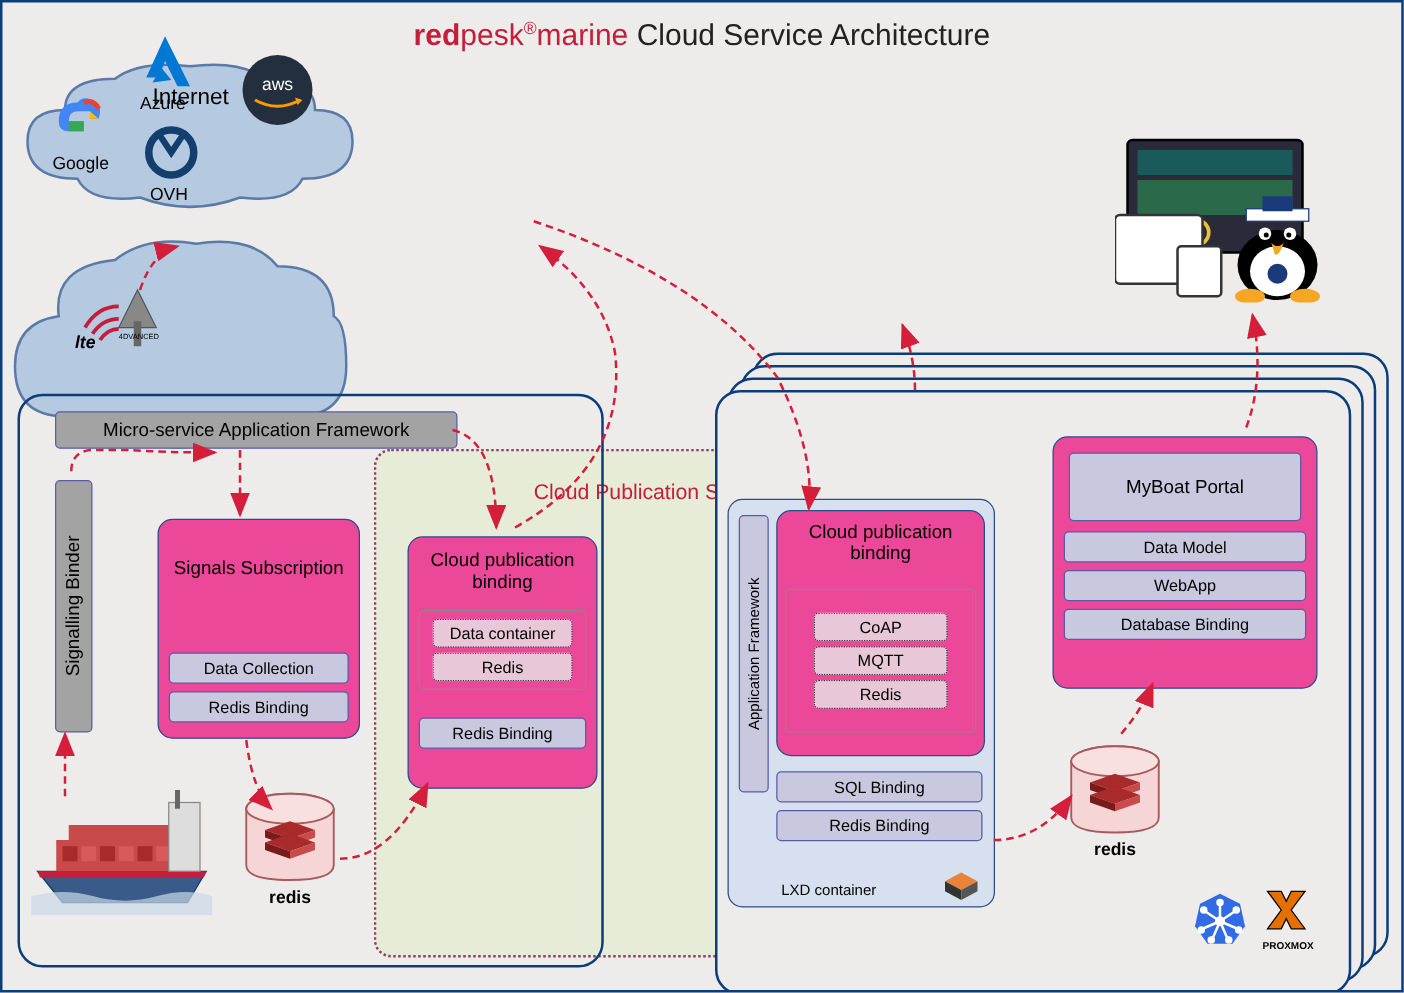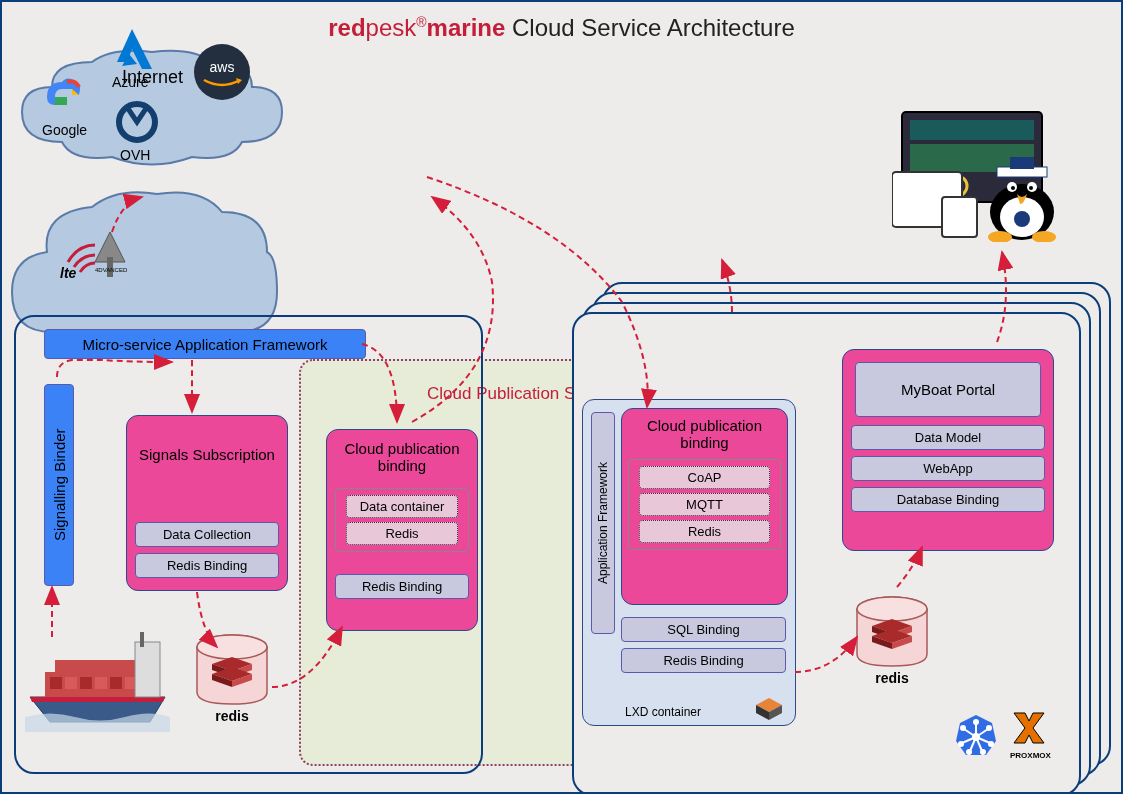--- a/index.html
+++ b/index.html
@@ -14,21 +14,21 @@
       box-sizing: border-box;
     }
     .title {
       text-align: center;
       font-size: 24px;
       padding-top: 12px;
       font-weight: normal;
     }
     .title-red { color: #c41e3a; font-weight: bold; }
     .title-reg { font-size: 14px; vertical-align: super; color: #c41e3a; }
-    .title-marine { color: #c41e3a; font-weight: bold; }
+    .title-marine { color: #c41e3a; font-weight: normal; }
     .title-rest { color: #222; }
     
     .diagram { position: relative; width: 100%; height: 100%; }
     .cloud-internet {
       left: 120px; top: 100px; width: 300px; height: 140px;
       background: none;
       border: none;
     }
     .cloud-internet svg { width: 100%; height: 100%; }
     .cloud-providers {
@@ -48,21 +48,21 @@
       position: absolute;
       left: 12px; top: 313px;
       width: 465px; height: 455px;
       border: 2px solid #0a3d7a;
       border-radius: 20px;
       background: transparent;
     }
     
     .framework-box {
       position: absolute;
-      background: #3b82f6;
+      background: #a3a3a3;
       border: 1.5px solid #5a5aa8;
       border-radius: 4px;
       text-align: center;
       display: flex;
       align-items: center;
       justify-content: center;
       font-size: 15px;
     }
     .micro-framework {
       left: 28px; top: 12px; width: 320px; height: 28px;
@@ -356,21 +356,21 @@
   <div class="stack-layer" style="left:600px;top:280px;width:505px;height:480px;"></div>
   <div class="stack-layer" style="left:590px;top:290px;width:505px;height:480px;"></div>
   <div class="stack-layer" style="left:580px;top:300px;width:505px;height:480px;"></div>
   <div class="stack-layer" style="left:570px;top:310px;width:505px;height:480px;">
 
     <div class="lxd-group" style="left:8px;top:85px;width:212px;height:325px;">
       <div class="app-framework-vert">Application Framework</div>
       <div style="position:absolute;left:38px;top:8px;width:165px;">
         <div class="group-box" style="position:relative;width:100%;height:195px;">
           <div class="inner-title" style="padding:8px 4px;">Cloud publication binding</div>
-          <div style="border:1.5px solid #888;border-radius:4px;margin:0 6px;padding:2px;">
+          <div style="border:1.5px solid #888;border-radius:4px;margin:12px 6px;padding:14px;">
             <div class="sub-box-dotted">CoAP</div>
             <div class="sub-box-dotted">MQTT</div>
             <div class="sub-box-dotted">Redis</div>
           </div>
         </div>
         <div class="sub-box" style="margin:12px 0 6px 0;">SQL Binding</div>
         <div class="sub-box" style="margin:6px 0;">Redis Binding</div>
       </div>
       <div class="lxd-label" style="left:30px;bottom:6px;width:100px;">LXD container</div>
       <div style="position:absolute;right:10px;bottom:4px;width:32px;height:26px;">

